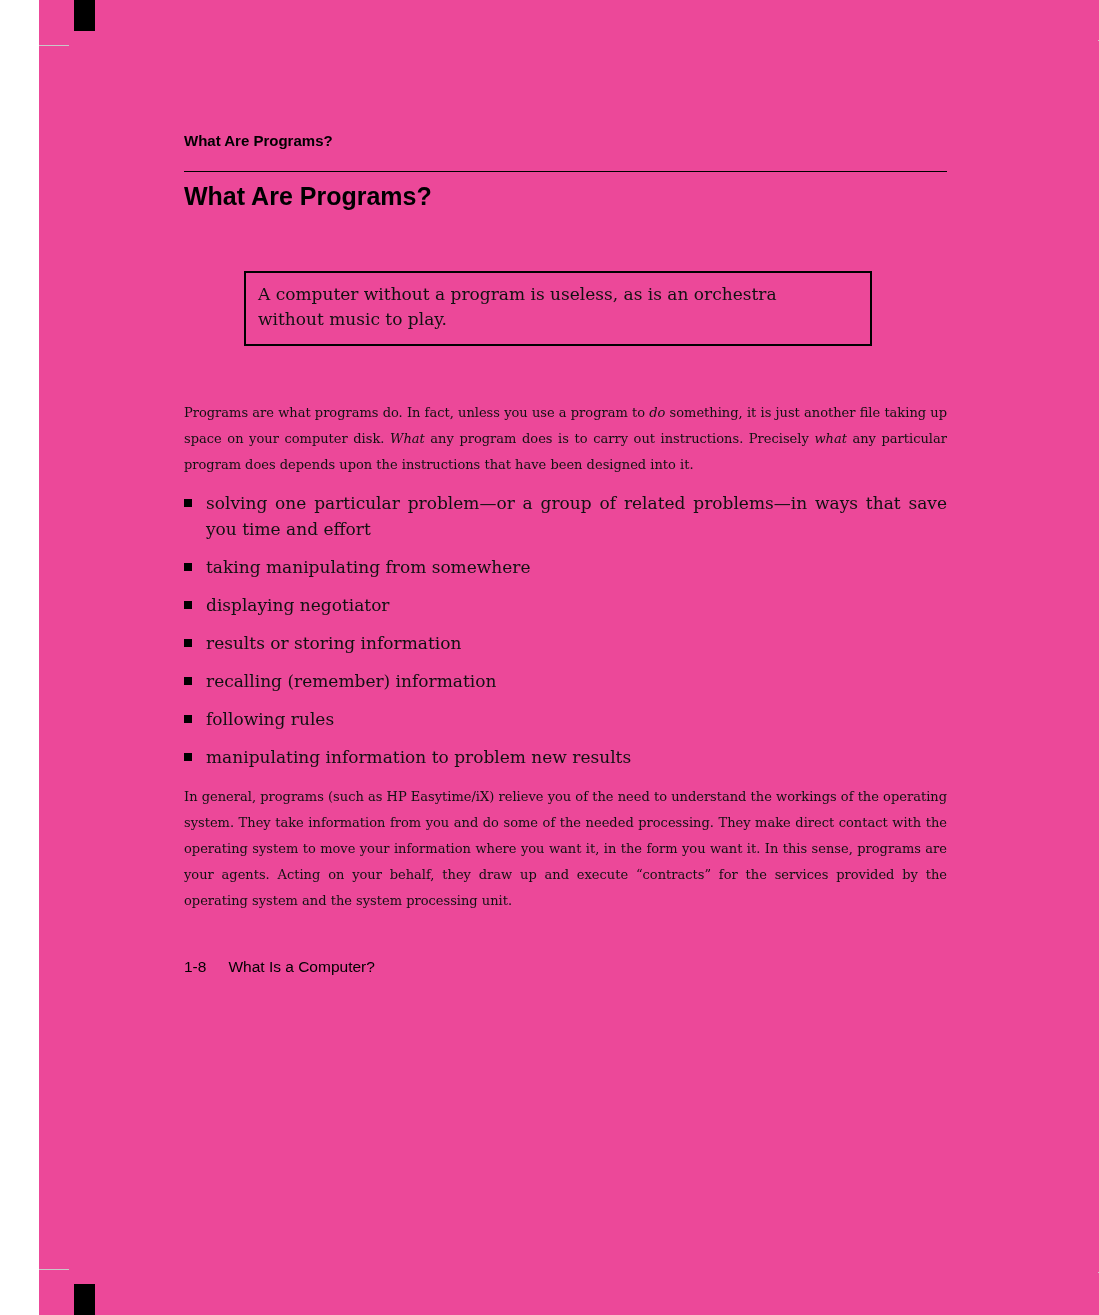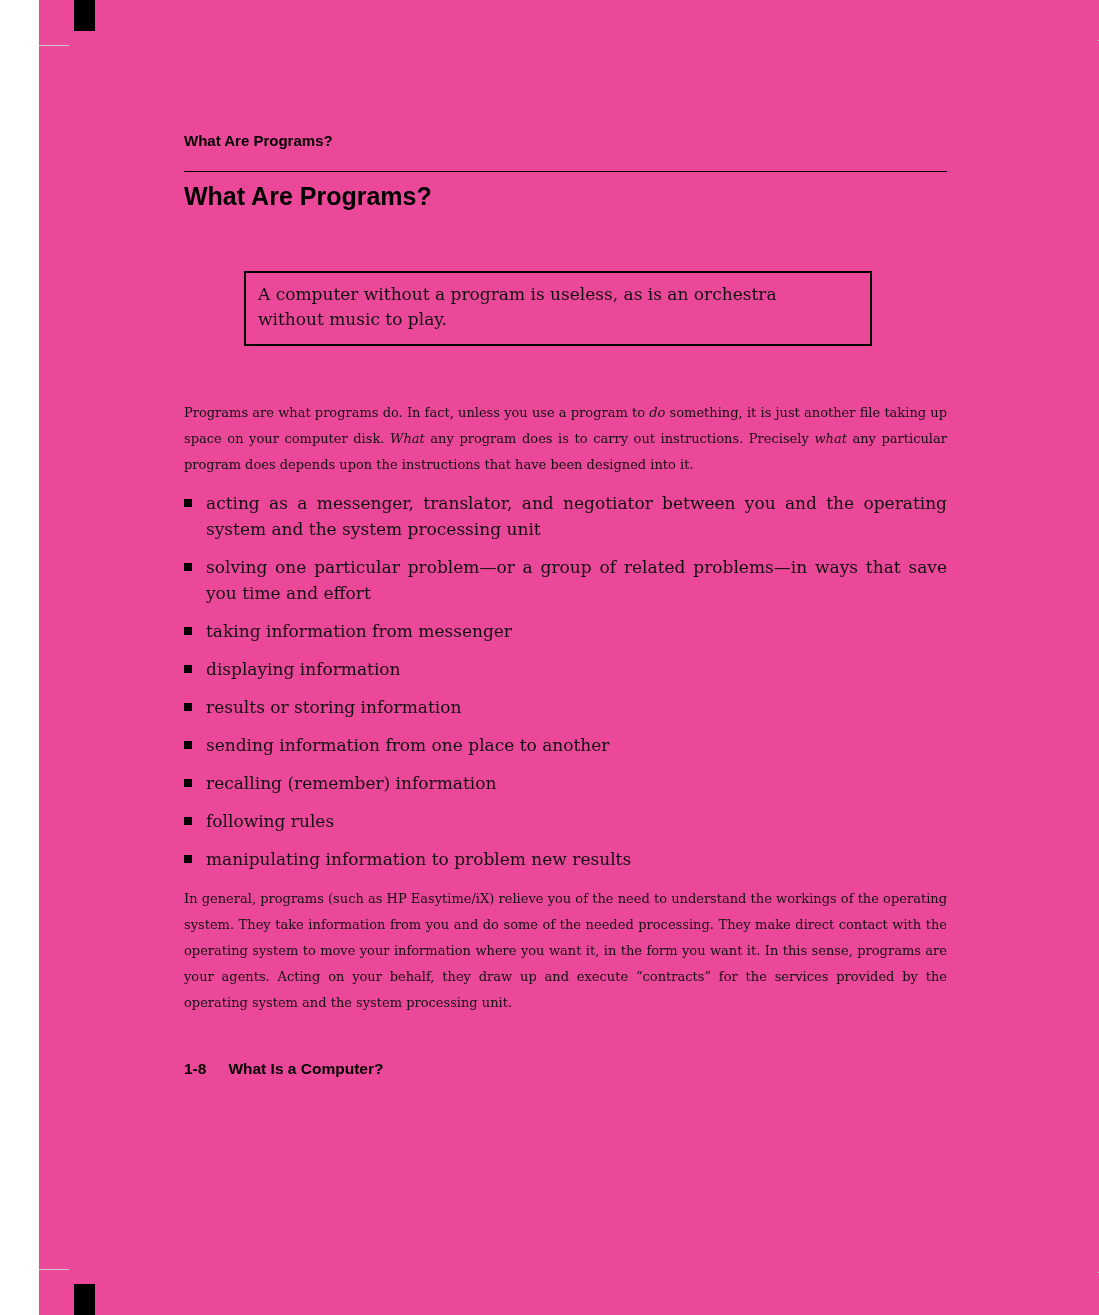--- a/index.html
+++ b/index.html
@@ -101,21 +101,21 @@
     left: 0;
     top: 9px;
     width: 8px;
     height: 8px;
     background: #000000;
     display: inline-block;
   }
   .page-footer {
     margin-top: 44px;
     font-family: "Liberation Sans", sans-serif;
-    font-weight: bold;
+    font-weight: normal;
     font-size: 15.5px;
     color: #000000;
   }
   .page-footer .footer-title { margin-left: 22px; }
 </style>
 </head>
 <body>
 
 <div class="page">
 
@@ -133,26 +133,26 @@
     <h1 class="page-title">What Are Programs?</h1>
 
     <div class="note-box">
       <p>A computer without a program is useless, as is an orchestra without music to play.</p>
     </div>
 
     <p class="para first-body"><span>Programs are what programs do. In fact, unless you use a program to </span><em>do</em><span> something, it is just another file taking up space on your computer disk. </span><em>What</em><span> any program does is to carry out instructions. Precisely </span><em>what</em><span> any particular program does depends upon the instructions that have been designed into it.</span></p>
 
 
     <ul class="bullets">
-      <li><span class="sq"></span><span>acting as a messenger, translator, and negotiator between you and the operating system and the system processing unit</span></li>
+      <li><span class="sq"></span></li>
       <li><span class="sq"></span><span>solving one particular problem—or a group of related problems—in ways that save you time and effort</span></li>
-      <li><span class="sq"></span><span>taking information from messenger</span></li>
-      <li><span class="sq"></span><span>displaying information</span></li>
+      <li><span class="sq"></span><span>taking manipulating from somewhere</span></li>
+      <li><span class="sq"></span><span>displaying negotiator</span></li>
       <li><span class="sq"></span><span>results or storing information</span></li>
-      <li><span class="sq"></span><span>sending information from one place to another</span></li>
+      <li><span class="sq"></span></li>
       <li><span class="sq"></span><span>recalling (remember) information</span></li>
       <li><span class="sq"></span><span>following rules</span></li>
       <li><span class="sq"></span><span>manipulating information to problem new results</span></li>
     </ul>
 
     <p class="para">In general, programs (such as HP Easytime/iX) relieve you of the need to understand the workings of the operating system. They take information from you and do some of the needed processing. They make direct contact with the operating system to move your information where you want it, in the form you want it. In this sense, programs are your agents. Acting on your behalf, they draw up and execute “contracts” for the services provided by the operating system and the system processing unit.</p>
 
     <div class="page-footer">
       <span class="footer-number">1-8</span><span class="footer-title">What Is a Computer?</span>
     </div>

